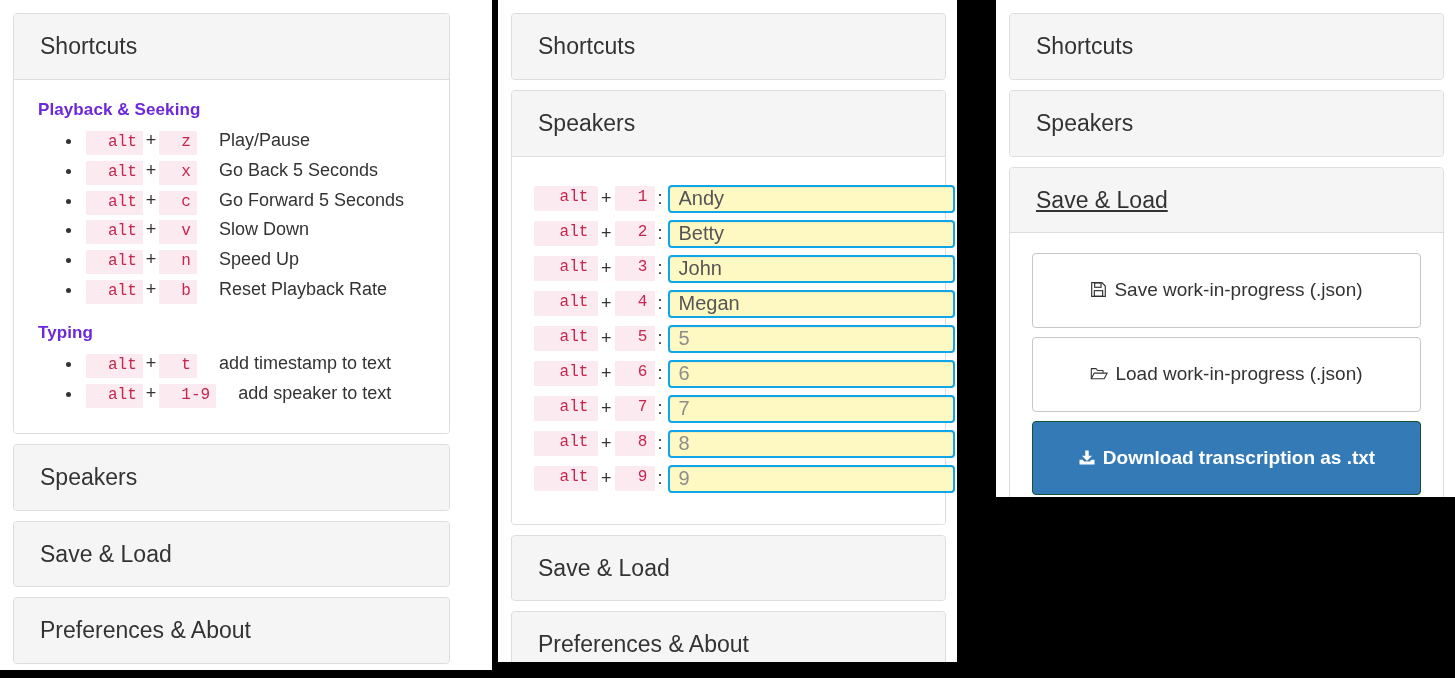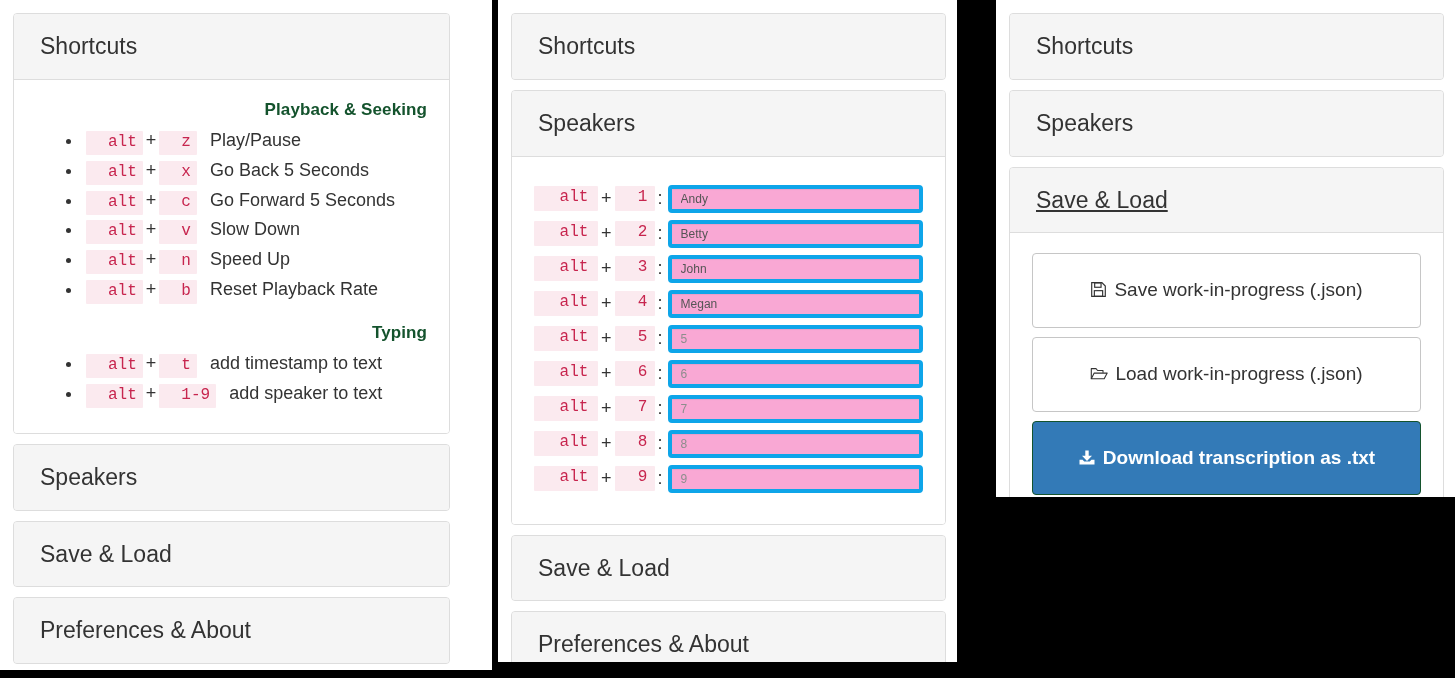--- a/index.html
+++ b/index.html
@@ -80,24 +80,23 @@
     box-sizing: border-box;
     background: #ffffff;
     border-bottom-left-radius: 3px;
     border-bottom-right-radius: 3px;
   }
 
   
   .section-heading {
     font-size: 17px;
     font-weight: bold;
-    color: #14532d;
+    color: #6d28d9;
     margin: 0 0 6px 2px;
     letter-spacing: 0.1px;
-    text-align: right;
   }
   .section-heading.second {
     margin-top: 18px;
   }
 
   
   ul.shortcut-list {
     list-style: disc;
     margin: 0 0 0 0;
     padding-left: 46px;
@@ -105,21 +104,21 @@
   ul.shortcut-list li {
     font-size: 18px;
     color: #333333;
     line-height: 1.66;
     padding-left: 4px;
   }
   ul.shortcut-list li::marker {
     font-size: 15px;
   }
   .shortcut-desc {
-    margin-left: 13px;
+    margin-left: 22px;
   }
 
   
   kbd, .kbd {
     display: inline-block;
     font-family: "Liberation Mono", "DejaVu Sans Mono", monospace;
     font-size: 16px;
     color: #c7254e;
     background: #fbeaef;
     border-radius: 1px;
@@ -145,25 +144,25 @@
   .speaker-row .kbd-alt { min-width: 36px; text-align: center; }
   .speaker-row .kbd-num { min-width: 12px; text-align: center; }
   .colon {
     color: #333333;
     font-size: 18px;
     padding: 0 5px 0 3px;
   }
   .speaker-input {
     flex: 1;
     height: 28px;
-    font-size: 12px;
+    font-size: 20px;
     font-family: "Liberation Sans", sans-serif;
     color: #555555;
-    background: #f9a8d4;
-    border: 4px solid #0ea5e9;
+    background: #fef9c3;
+    border: 2px solid #0ea5e9;
     border-radius: 4px;
     padding: 2px 9px;
     box-sizing: border-box;
     box-shadow: inset 0 1px 1px rgba(0,0,0,0.06);
     outline: none;
   }
   .speaker-input::placeholder {
     color: #8d8d8d;
     opacity: 1;
   }

